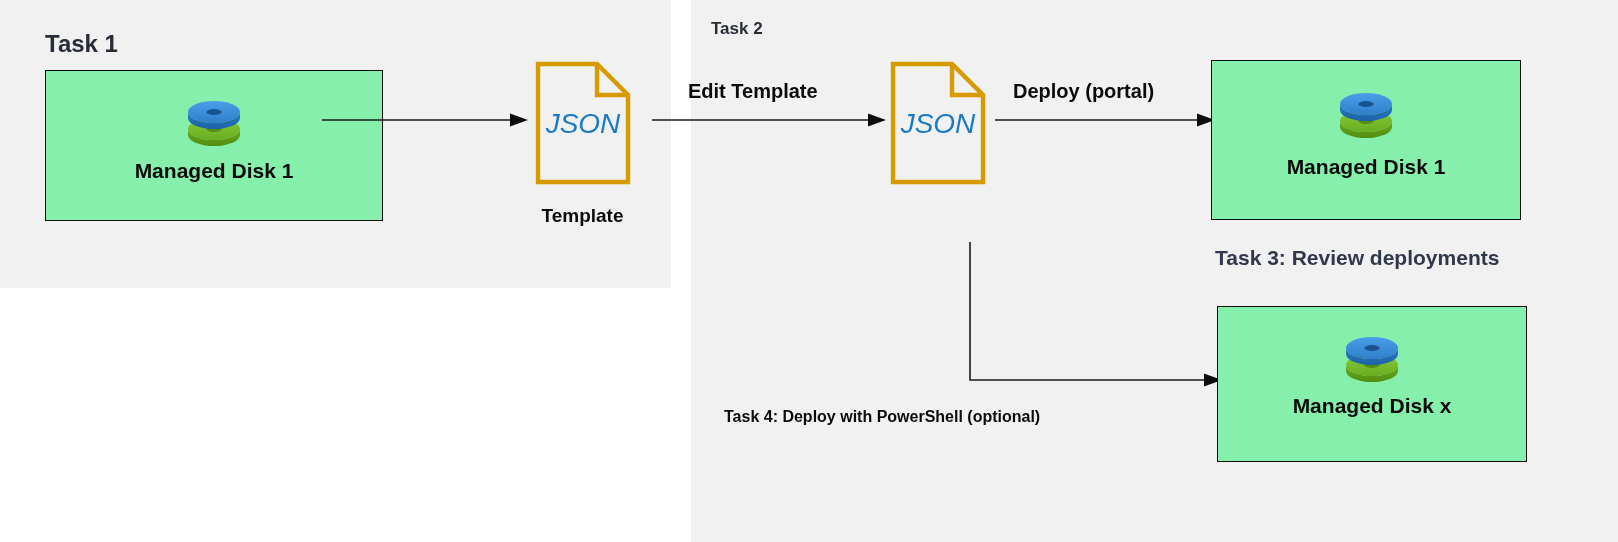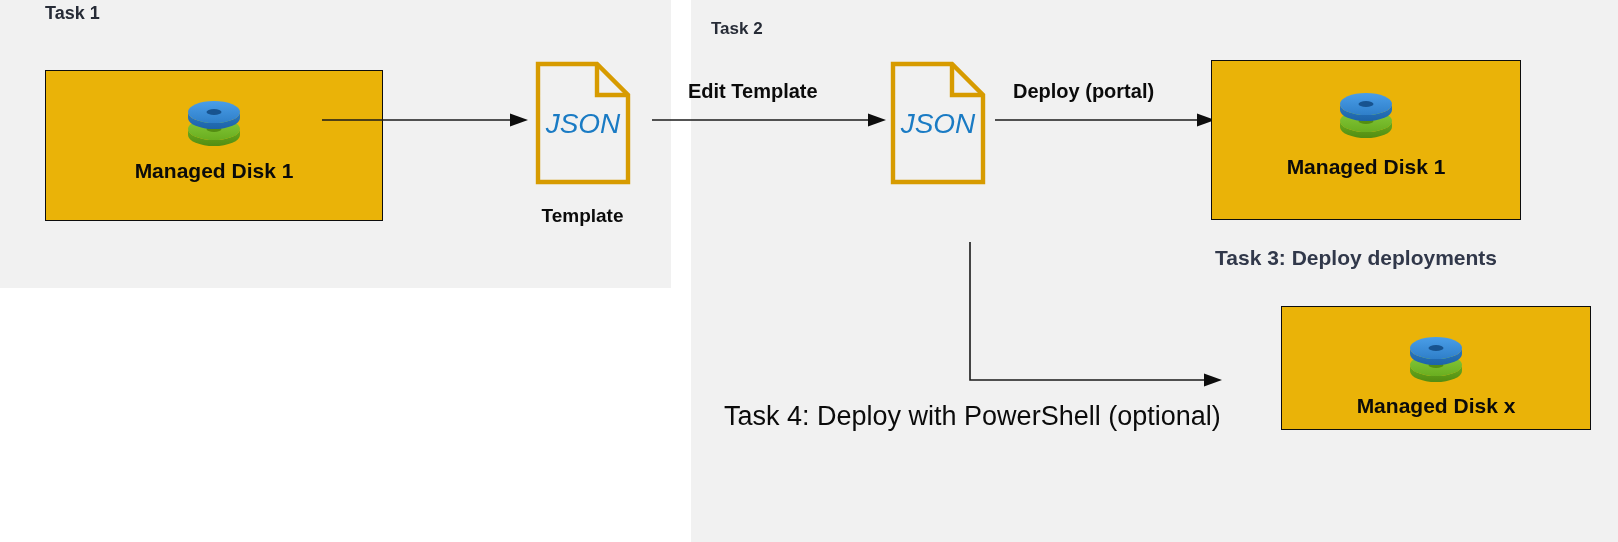--- a/index.html
+++ b/index.html
@@ -14,34 +14,34 @@
   #panel-task1{left:0;top:0;width:671px;height:288px;}
   #panel-task2{left:691px;top:0;width:927px;height:542px;}
 
   
   .task-label{
     position:absolute;
     font-weight:bold;
     color:#272c37;
     white-space:nowrap;
   }
-  #label-task1{left:45px;top:3px;font-size:18px;}
+  #label-task1{left:45px;top:30px;font-size:24px;}
   #label-task2{left:711px;top:19px;font-size:17px;}
   #label-task3{left:1215px;top:246px;font-size:21px;color:#31384a;}
 
   
   .res-box{
     position:absolute;
     border:1.6px solid #0d0d0d;
-    background:#eab308;
+    background:#86efac;
     box-sizing:border-box;
   }
   #box-disk1-left{left:45px;top:70px;width:338px;height:151px;}
   #box-disk1-right{left:1211px;top:60px;width:310px;height:160px;}
-  #box-diskx{left:1281px;top:306px;width:310px;height:124px;}
+  #box-diskx{left:1217px;top:306px;width:310px;height:156px;}
 
   .box-caption{
     position:absolute;
     left:0;right:0;
     text-align:center;
     font-weight:bold;
     font-size:21px;
     color:#0b0b0b;
     white-space:nowrap;
   }
@@ -81,21 +81,21 @@
     color:#0b0b0b;
     white-space:nowrap;
     margin-left:12px;
   }
   #label-edit-template{left:676px;top:80px;}
   #label-deploy-portal{left:1001px;top:80px;}
 
   
   #optional-tasks{
     position:absolute;left:724px;top:403px;
-    font-weight:normal;font-size:27px;color:#0b0b0b;
+    font-weight:bold;font-size:16px;color:#0b0b0b;
     line-height:27px;white-space:nowrap;
   }
   #optional-tasks div{white-space:nowrap;}
 </style>
 </head>
 <body>
 
 <div class="stage">
 
   <div class="panel" id="panel-task1"></div>
@@ -181,21 +181,21 @@
         <ellipse cx="31" cy="36" rx="26" ry="11" fill="url(#gGreenTop)"></ellipse>
         <ellipse cx="31" cy="36" rx="7.5" ry="3" fill="#538d12"></ellipse>
         <path d="M5 25 a26 11 0 0 0 52 0 l0 -6 a26 11 0 0 1 -52 0 z" fill="url(#gBlueSide)"></path>
         <ellipse cx="31" cy="19" rx="26" ry="11" fill="url(#gBlueTop)"></ellipse>
         <ellipse cx="31" cy="19" rx="7.5" ry="3" fill="#17538f"></ellipse>
       </svg>
     </div>
     <div class="box-caption">Managed Disk 1</div>
   </div>
 
-  <div class="task-label" id="label-task3">Task 3: Deploy deployments</div>
+  <div class="task-label" id="label-task3">Task 3: Review deployments</div>
 
   <svg class="connector" style="left:938px;top:238px;" width="290" height="160">
     <path d="M32 4 L32 142 L268 142" fill="none" stroke="#1a1a1a" stroke-width="1.6"></path>
     <polygon points="266,135.5 284,142 266,148.5" fill="#0d0d0d"></polygon>
   </svg>
 
   <div id="optional-tasks">
     <div>Task 4: Deploy with PowerShell (optional)</div>
   </div>
 

